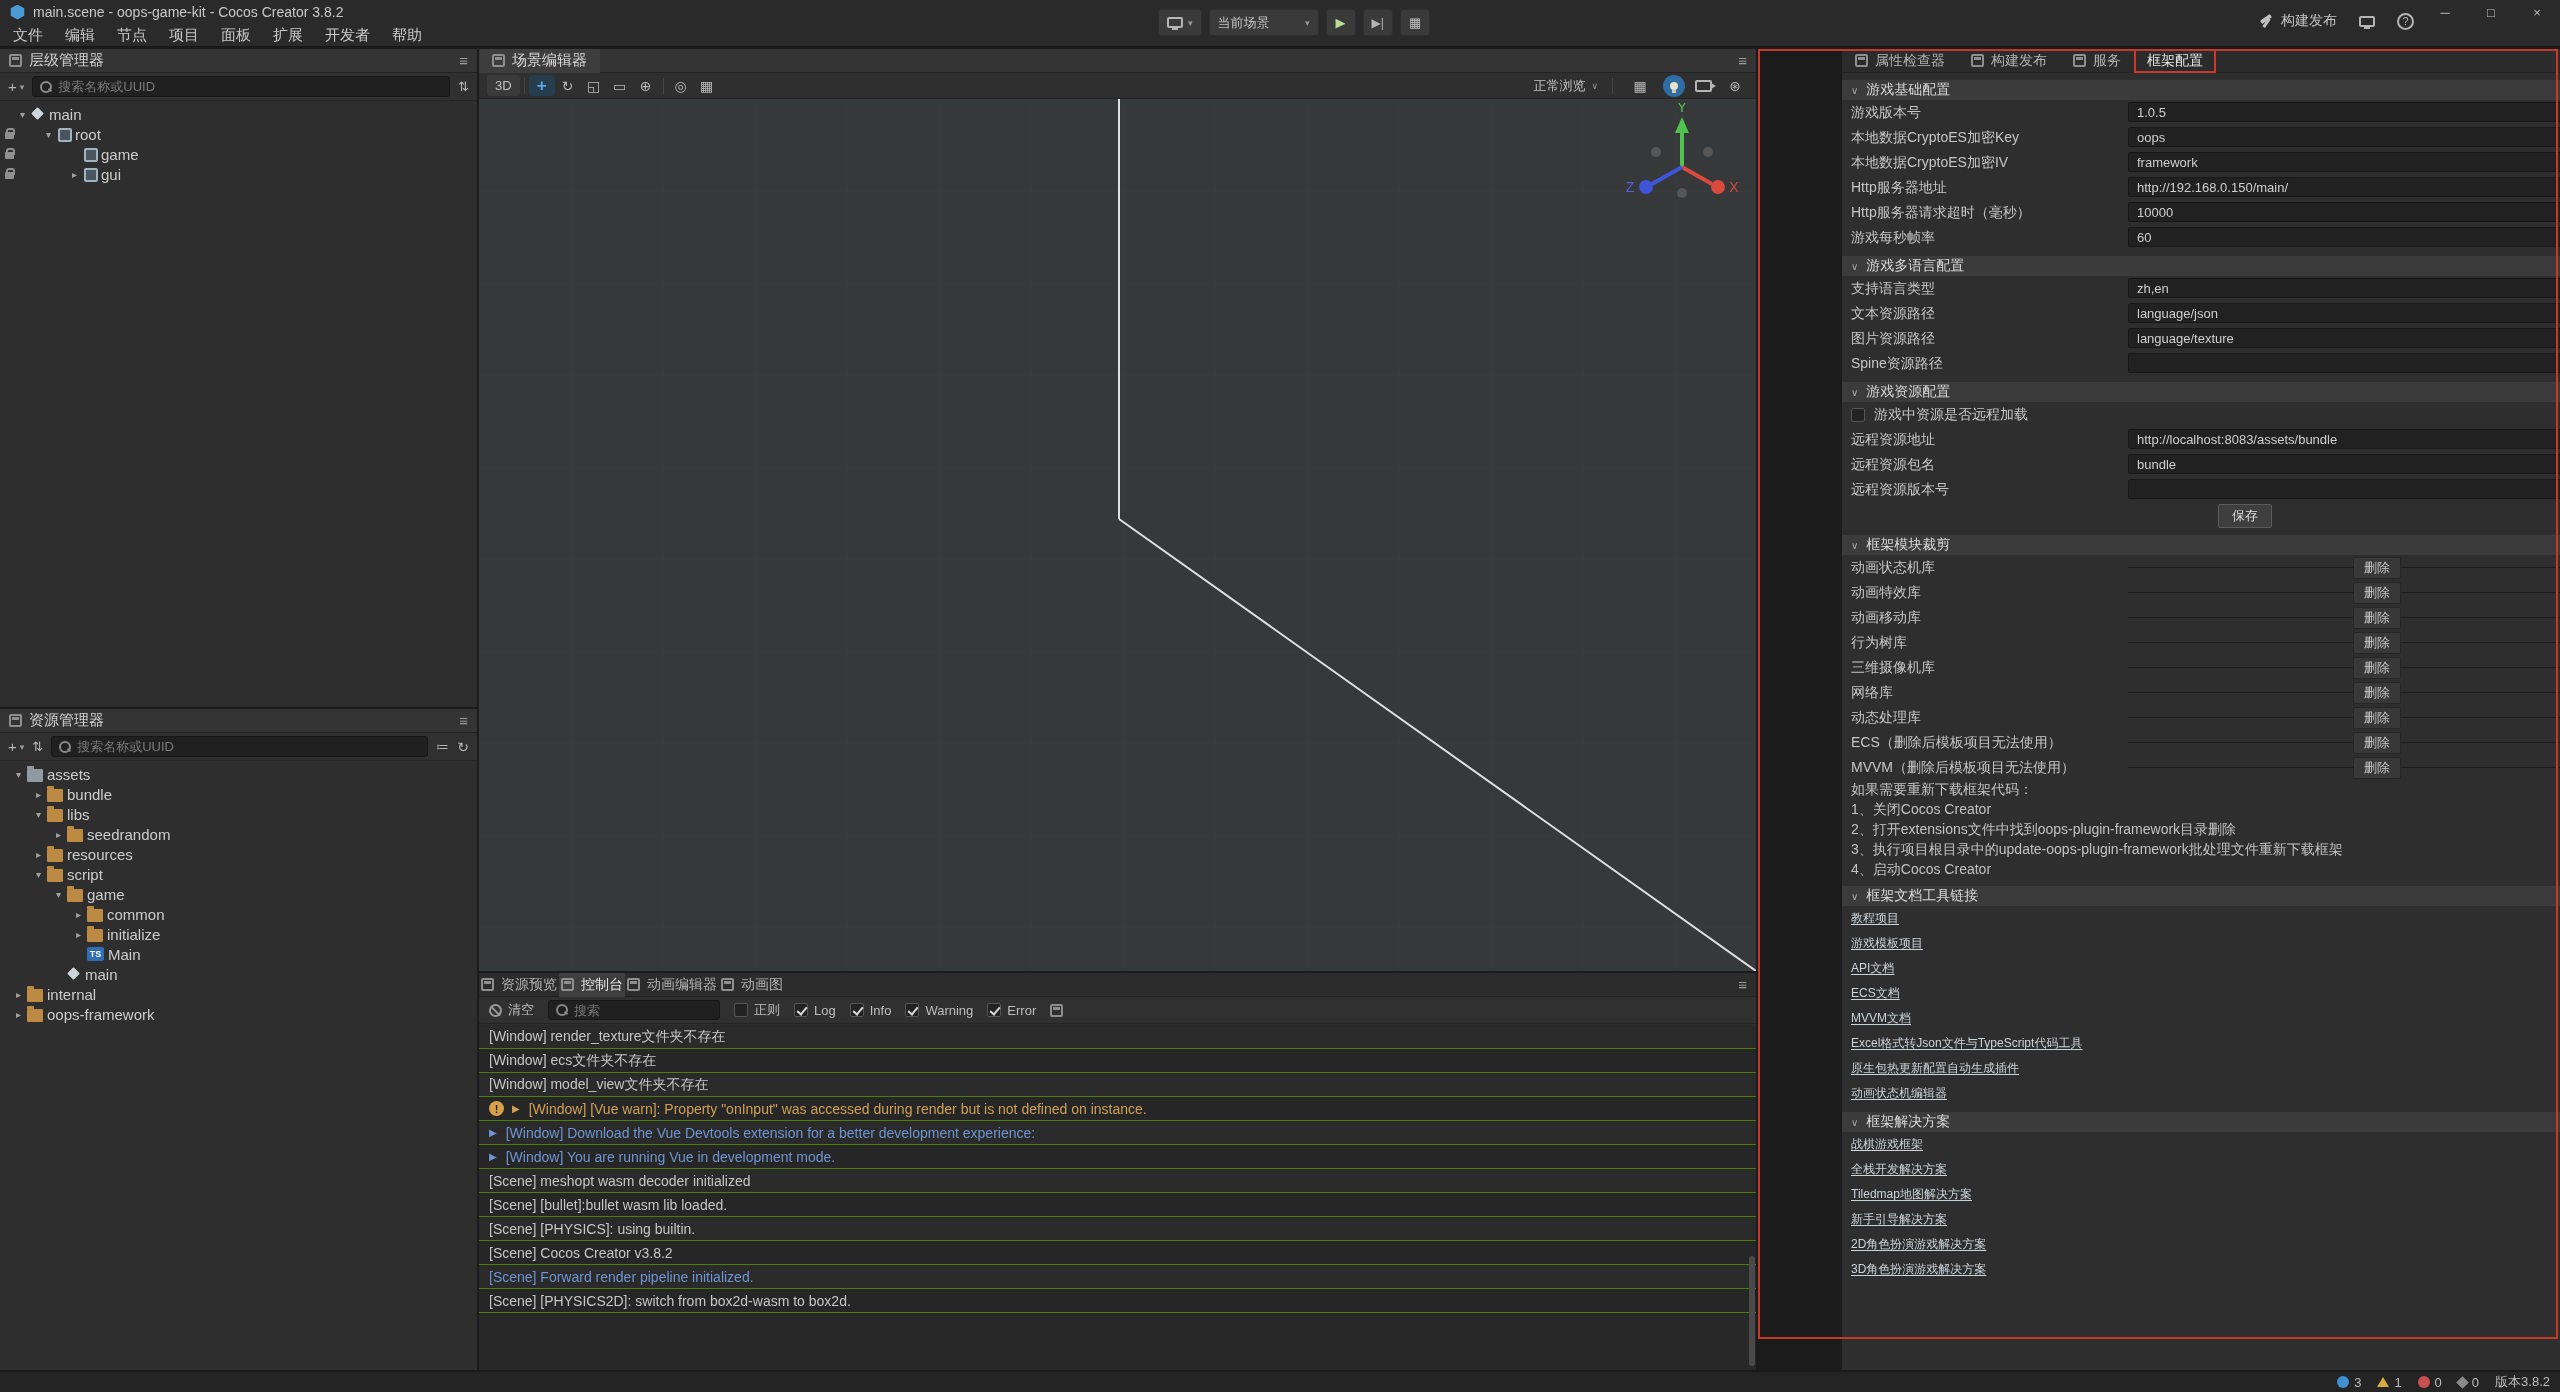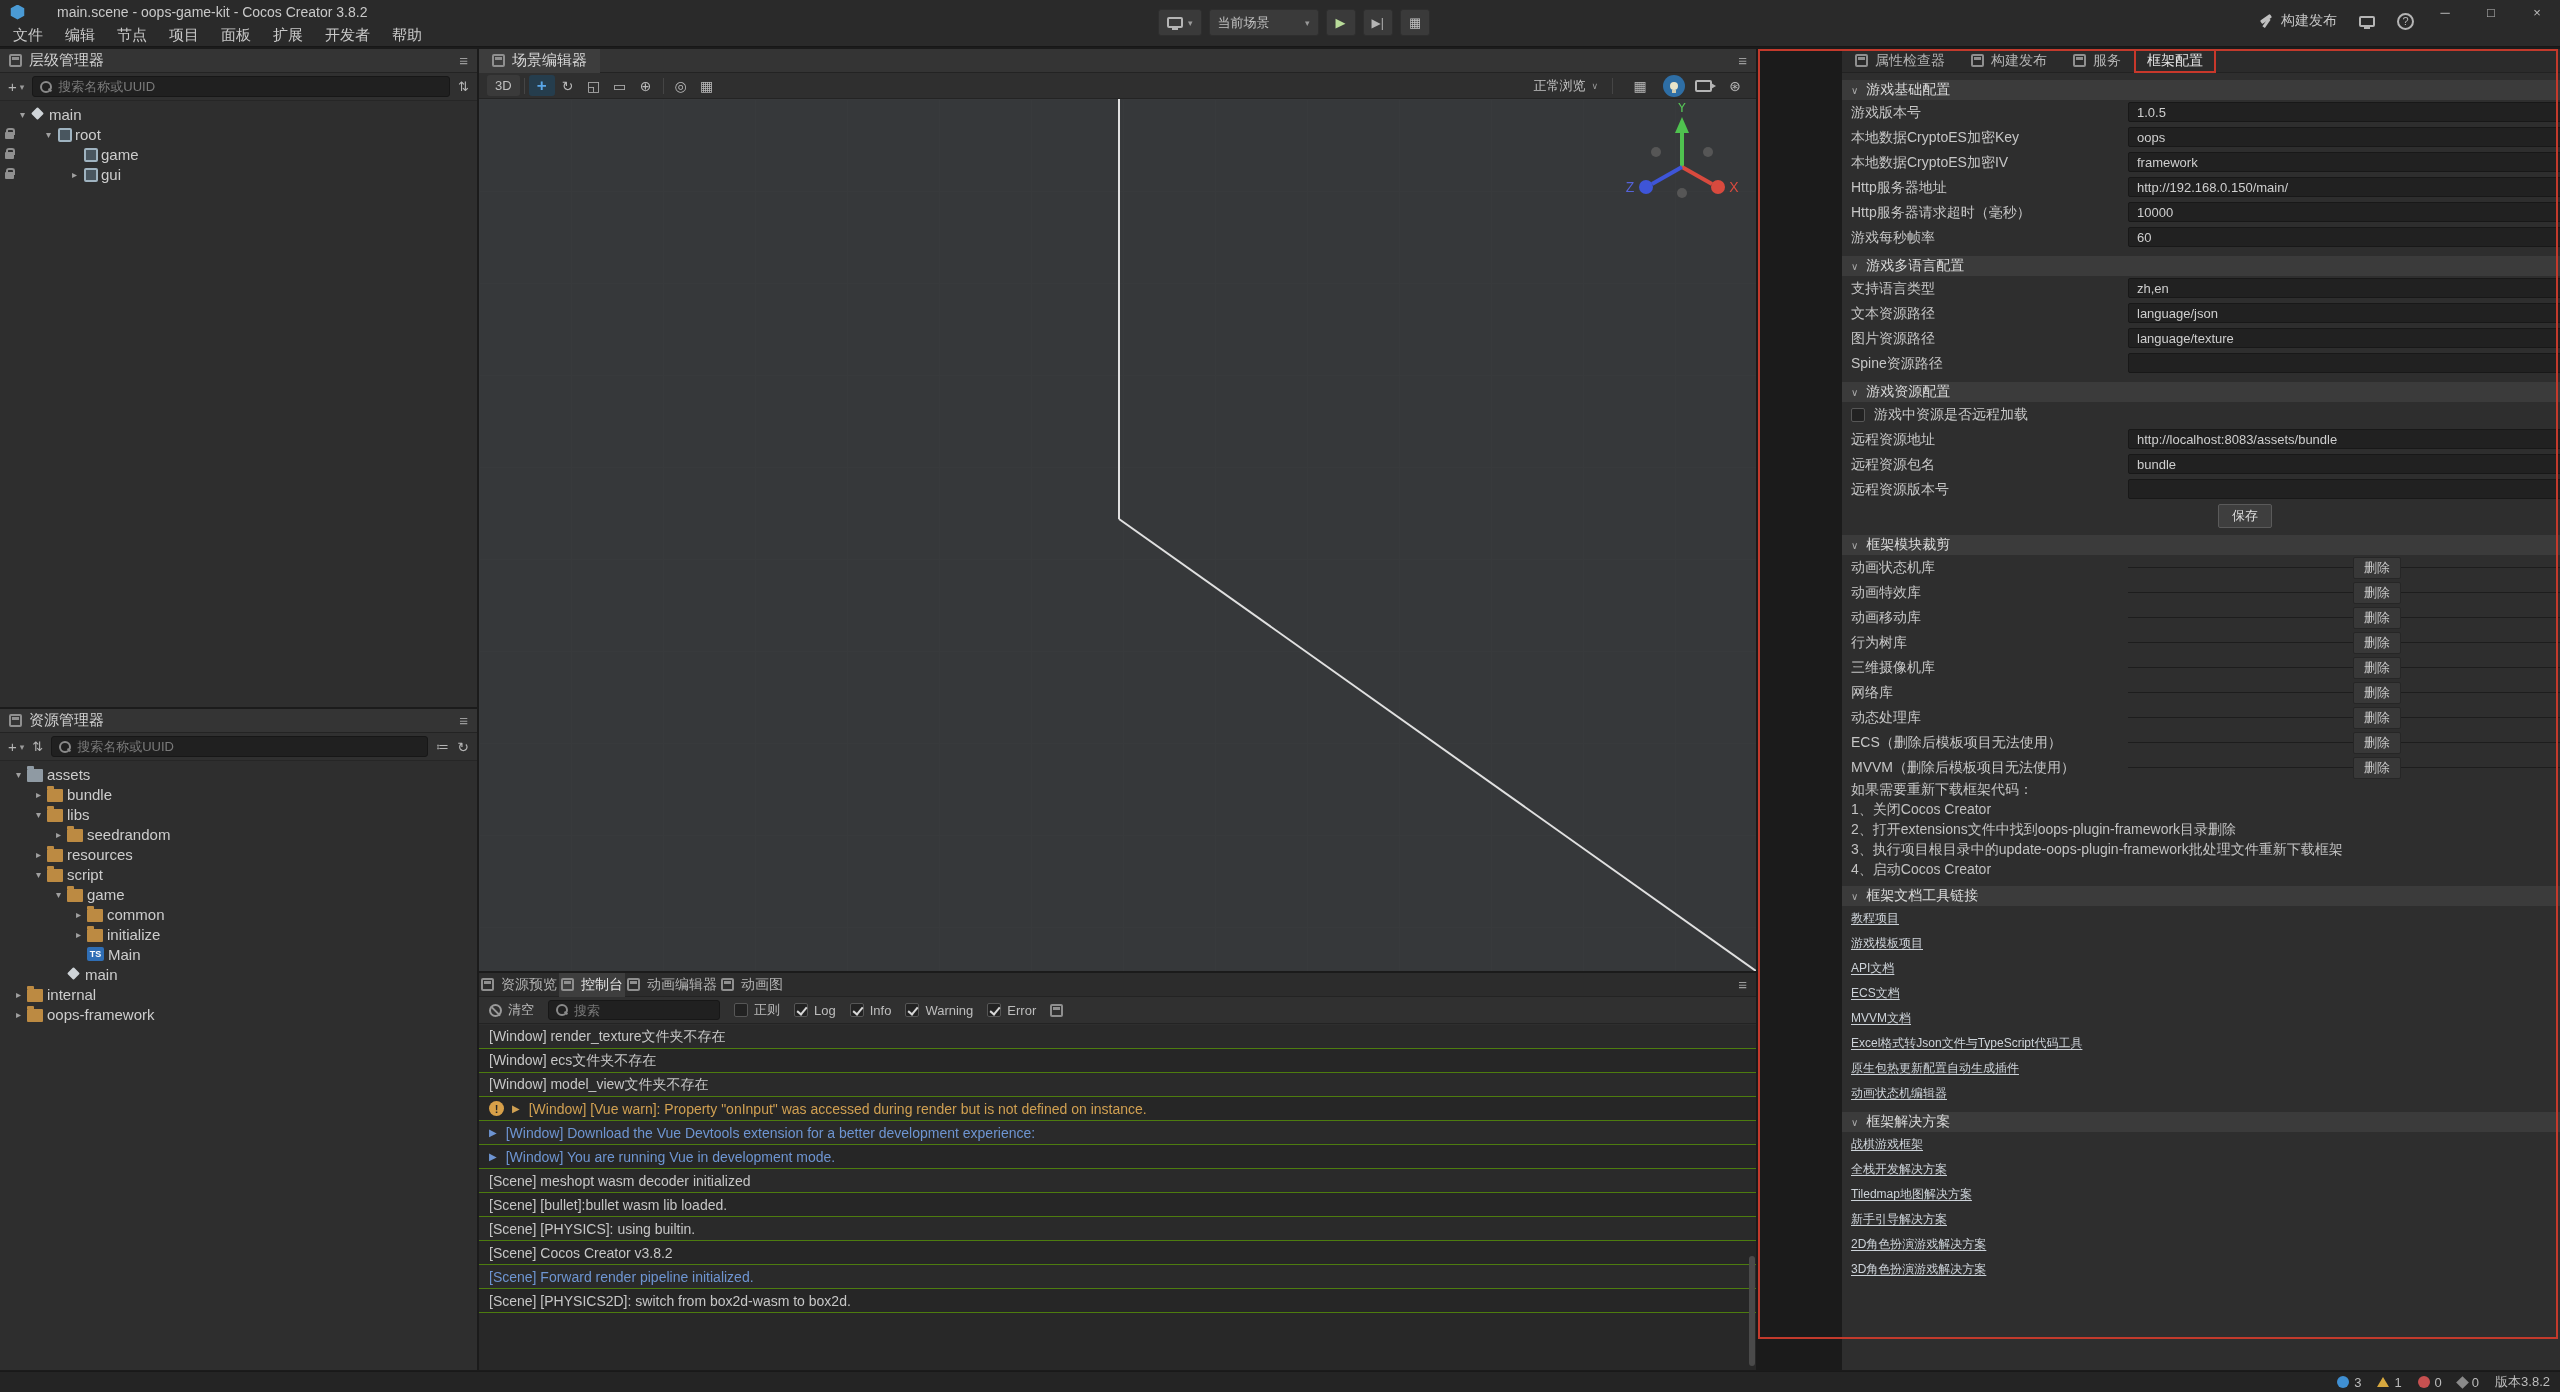--- a/index.html
+++ b/index.html
@@ -3,21 +3,21 @@
 <meta charset="utf-8">
 <style>
   *{margin:0;padding:0;box-sizing:border-box;}
   html,body{width:2560px;height:1392px;overflow:hidden;background:#1b1b1b;font-family:"Liberation Sans","DejaVu Sans",sans-serif;}
   #app{position:relative;width:2560px;height:1392px;background:#1b1b1b;color:#cfcfcf;}
 
   
   #topbar{position:absolute;left:0;top:0;width:2560px;height:47px;background:#2a2a2a;border-bottom:1px solid #171717;}
   #title-row{height:24px;display:flex;align-items:center;padding-left:10px;position:relative;}
   .logo{width:15px;height:15px;margin-right:8px;background:#4a9ad4;clip-path:polygon(50% 0,95% 25%,95% 75%,50% 100%,5% 75%,5% 25%);}
-  #window-title{font-size:14px;color:#c9c9c9;white-space:nowrap;margin-left:24px;}
+  #window-title{font-size:14px;color:#c9c9c9;white-space:nowrap;}
   #win-controls{position:absolute;right:0;top:0;height:24px;display:flex;}
   .win-btn{width:46px;height:24px;display:flex;align-items:center;justify-content:center;font-size:13px;color:#bdbdbd;}
   #menu-row{display:flex;align-items:center;height:22px;padding-left:2px;}
   .menu-item{font-size:15px;color:#c9c9c9;padding:0 11px;}
   #center-toolbar{position:absolute;left:1158px;top:9px;display:flex;align-items:center;gap:7px;}
   .tb-btn{height:27px;min-width:30px;background:#3a3a3a;border:1px solid #2e2e2e;border-radius:3px;display:flex;align-items:center;justify-content:center;gap:5px;font-size:13px;color:#c0c0c0;padding:0 8px;}
   .tb-caret{font-size:9px;color:#9a9a9a;}
   .tb-dropdown{min-width:110px;justify-content:space-between;}
   .play-glyph{color:#b9dc9a;font-size:13px;}
   #right-toolbar{position:absolute;right:146px;top:12px;display:flex;align-items:center;gap:22px;font-size:14px;color:#c5c5c5;}

